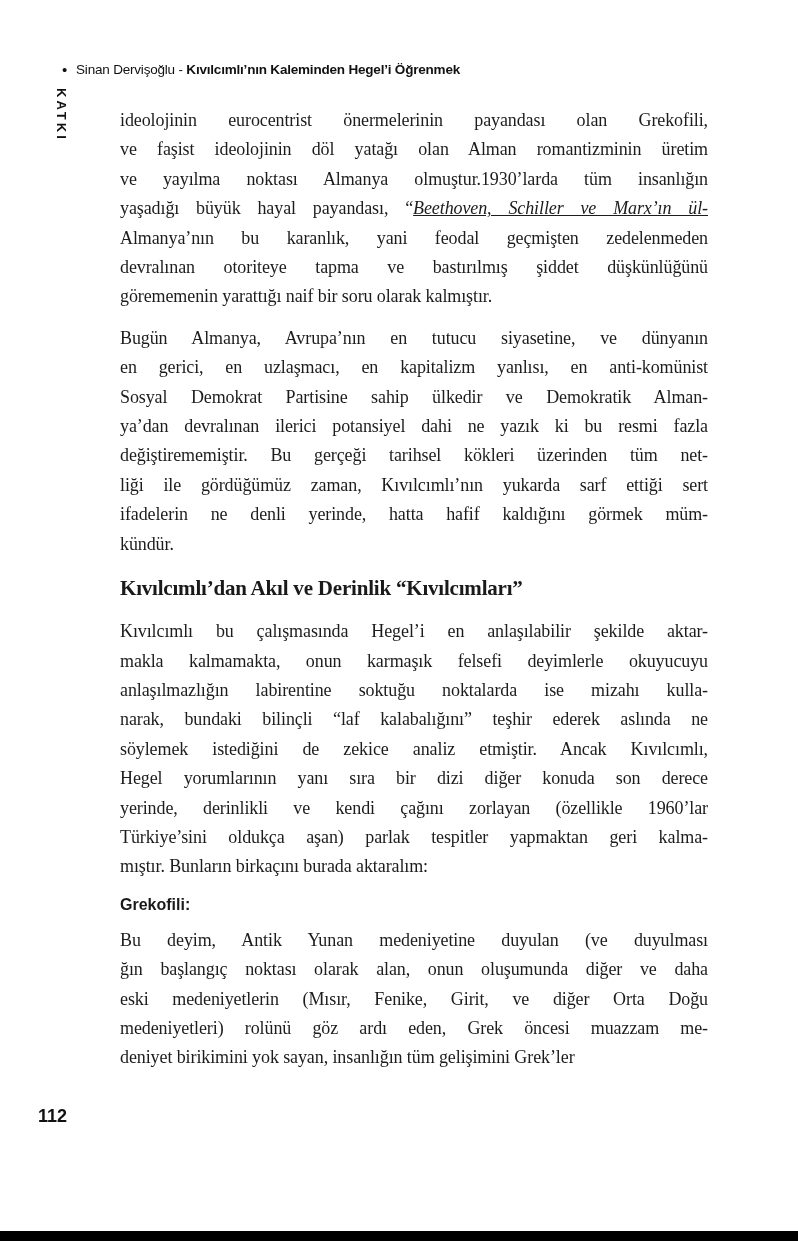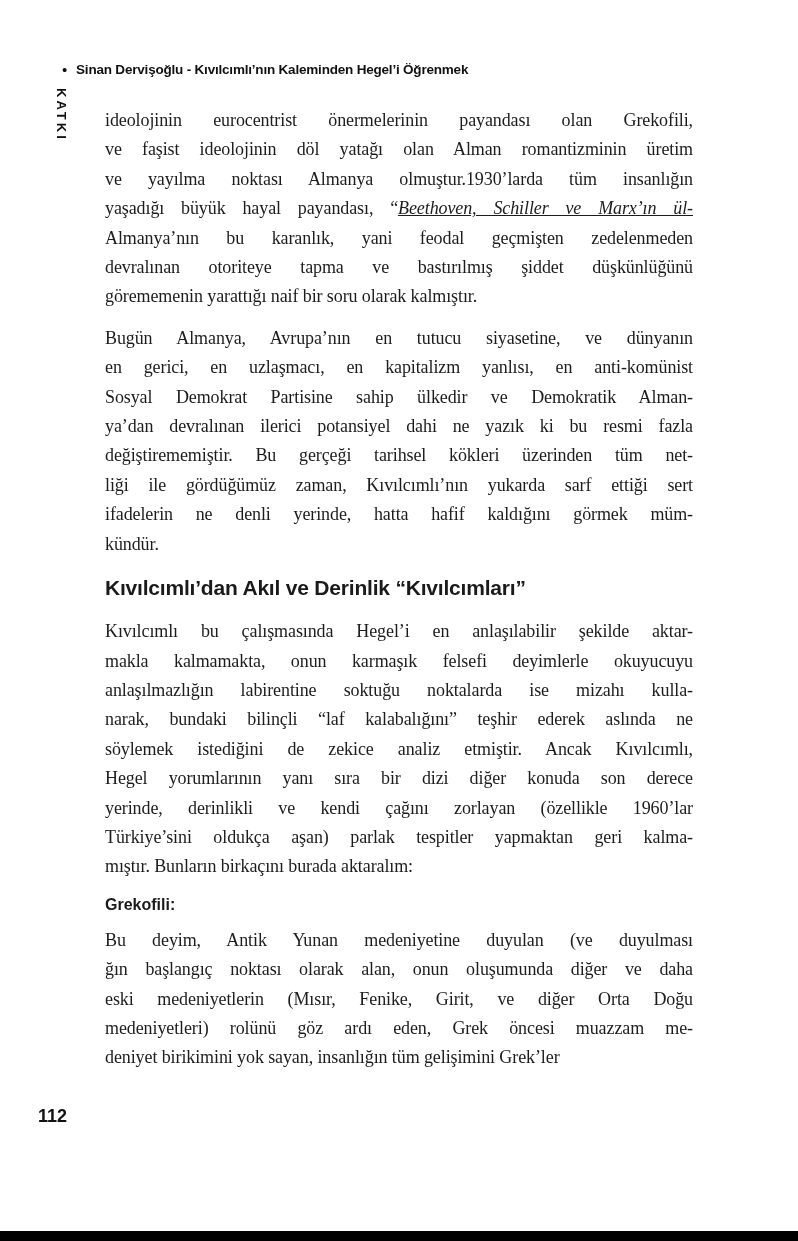--- a/index.html
+++ b/index.html
@@ -28,38 +28,38 @@
     color: #111111;
     white-space: pre;
     letter-spacing: -0.2px;
   }
   .header .bullet {
     font-size: 15px;
     margin-right: 9px;
     position: relative;
     top: 1px;
   }
-  .header .author { font-weight: bold; }
+  .header .author { font-weight: normal; }
   .header .title  { font-weight: bold; }
   
   .side-label {
     position: absolute;
     left: 54px;
     top: 88px;
     writing-mode: vertical-rl;
     font-family: "Liberation Sans", sans-serif;
     font-weight: bold;
     font-size: 13px;
     letter-spacing: 3px;
     color: #111111;
   }
   
   .text-column {
     position: absolute;
-    left: 105px;
+    left: 120px;
     top: 106px;
     width: 588px;
   }
   .para {
     margin: 0 0 12px 0;
     font-size: 18px;
     line-height: 29.4px;
     color: #1c1c1c;
   }
   .line {
@@ -70,21 +70,21 @@
   .line.last {
     text-align-last: left;
   }
   .line em {
     font-style: italic;
     font-weight: normal;
     text-decoration: underline;
   }
   .section-heading {
     margin: 14px 0 14px 0;
-    font-family: Liberation Sans, sans-serif;
+    font-family: Liberation Serif, serif;
     font-weight: bold;
     font-size: 21px;
     line-height: 30px;
     color: #1a1a1a;
     letter-spacing: -0.2px;
   }
   .sub-heading {
     margin: 0 0 10px 0;
     font-family: "Liberation Sans", sans-serif;
     font-weight: bold;

